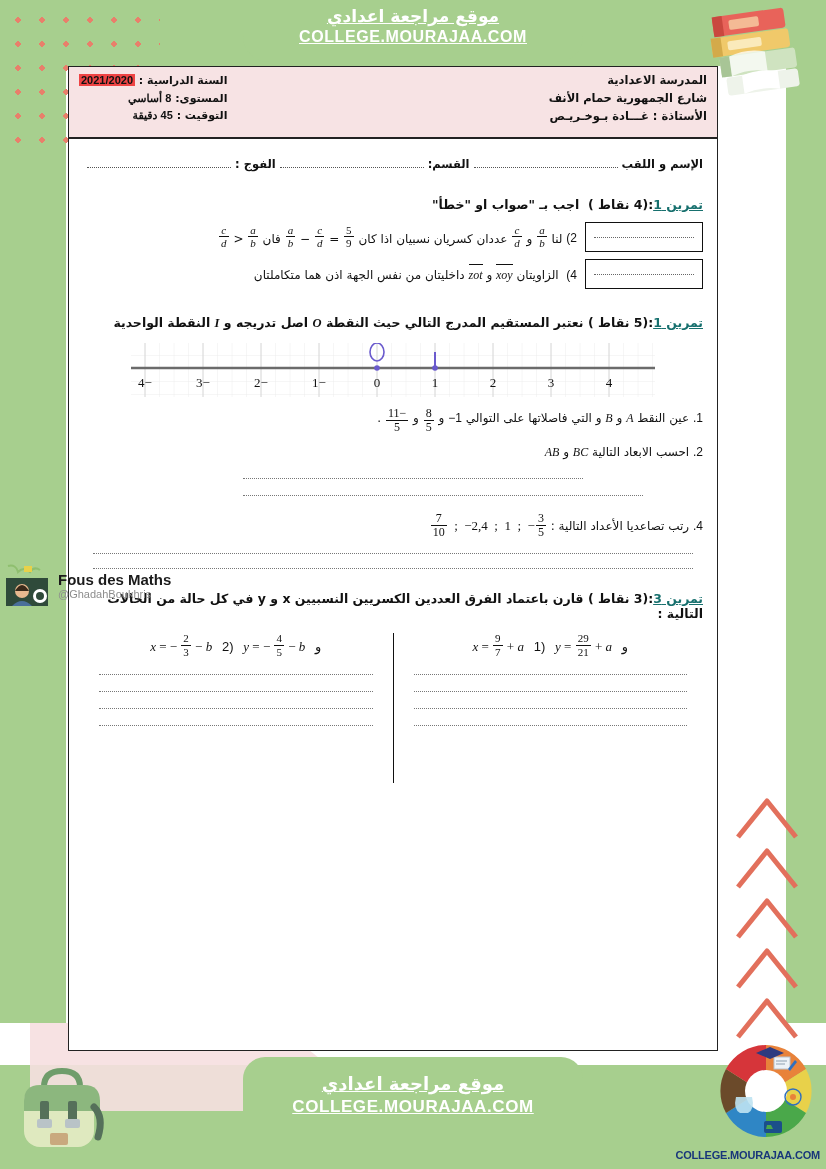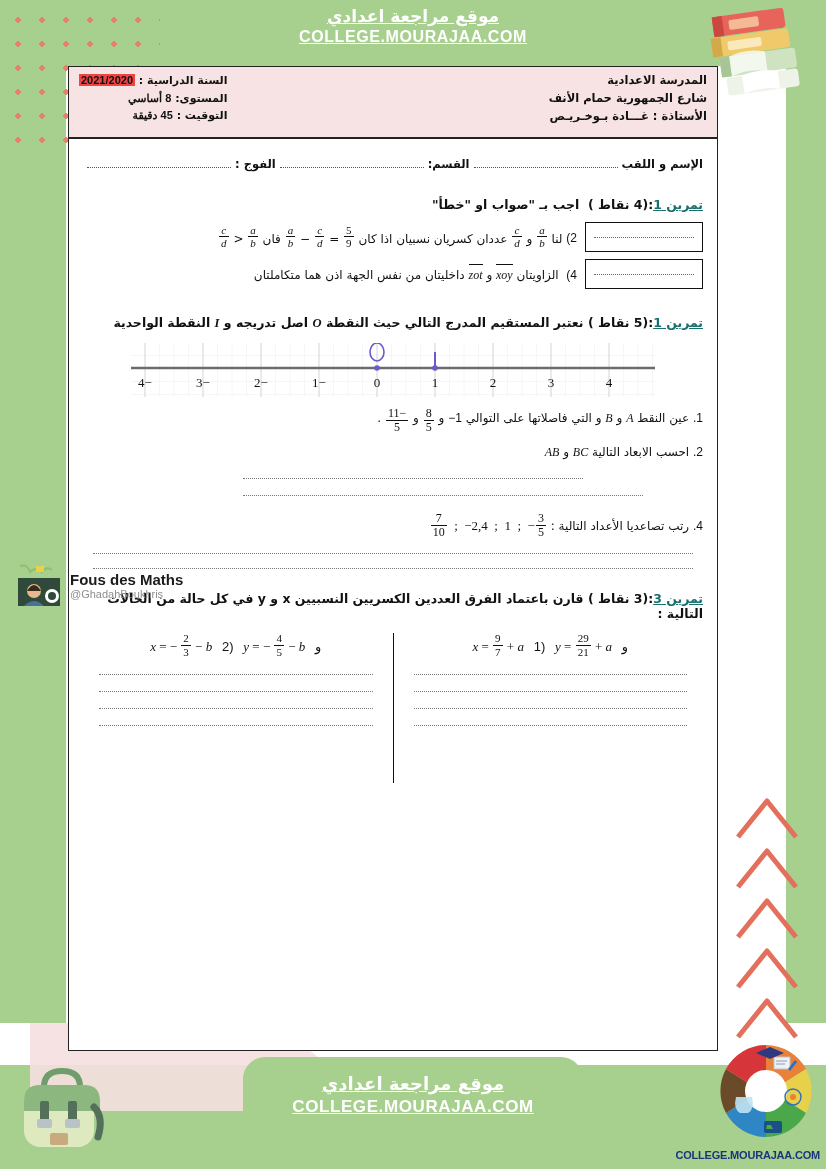--- a/index.html
+++ b/index.html
@@ -184,21 +184,21 @@
     width:0;border-left:1.6px solid #111;margin:0 4px;
   }
   .eqrow{
     text-align:center;font-size:13px;color:#111;
     font-family:"Liberation Serif",serif;direction:ltr;
     margin-bottom:8px;
   }
 
   
   .wm{
-    position:absolute;left:16px;top:556px;width:250px;height:60px;z-index:20;
+    position:absolute;left:4px;top:556px;width:250px;height:60px;z-index:20;
     display:flex;flex-direction:row;align-items:center;direction:ltr;
   }
   .wm-av{width:46px;height:44px;flex:none;position:relative;}
   .wm-tx{margin-left:8px;}
   .wm-tx .t1{font-size:15px;font-weight:bold;color:#1b1b1b;
              font-family:"Liberation Sans",sans-serif;line-height:1.1;}
   .wm-tx .t2{font-size:11px;color:#8d8d8d;font-family:"Liberation Sans",sans-serif;}
 </style>
 </head>
 <body>

